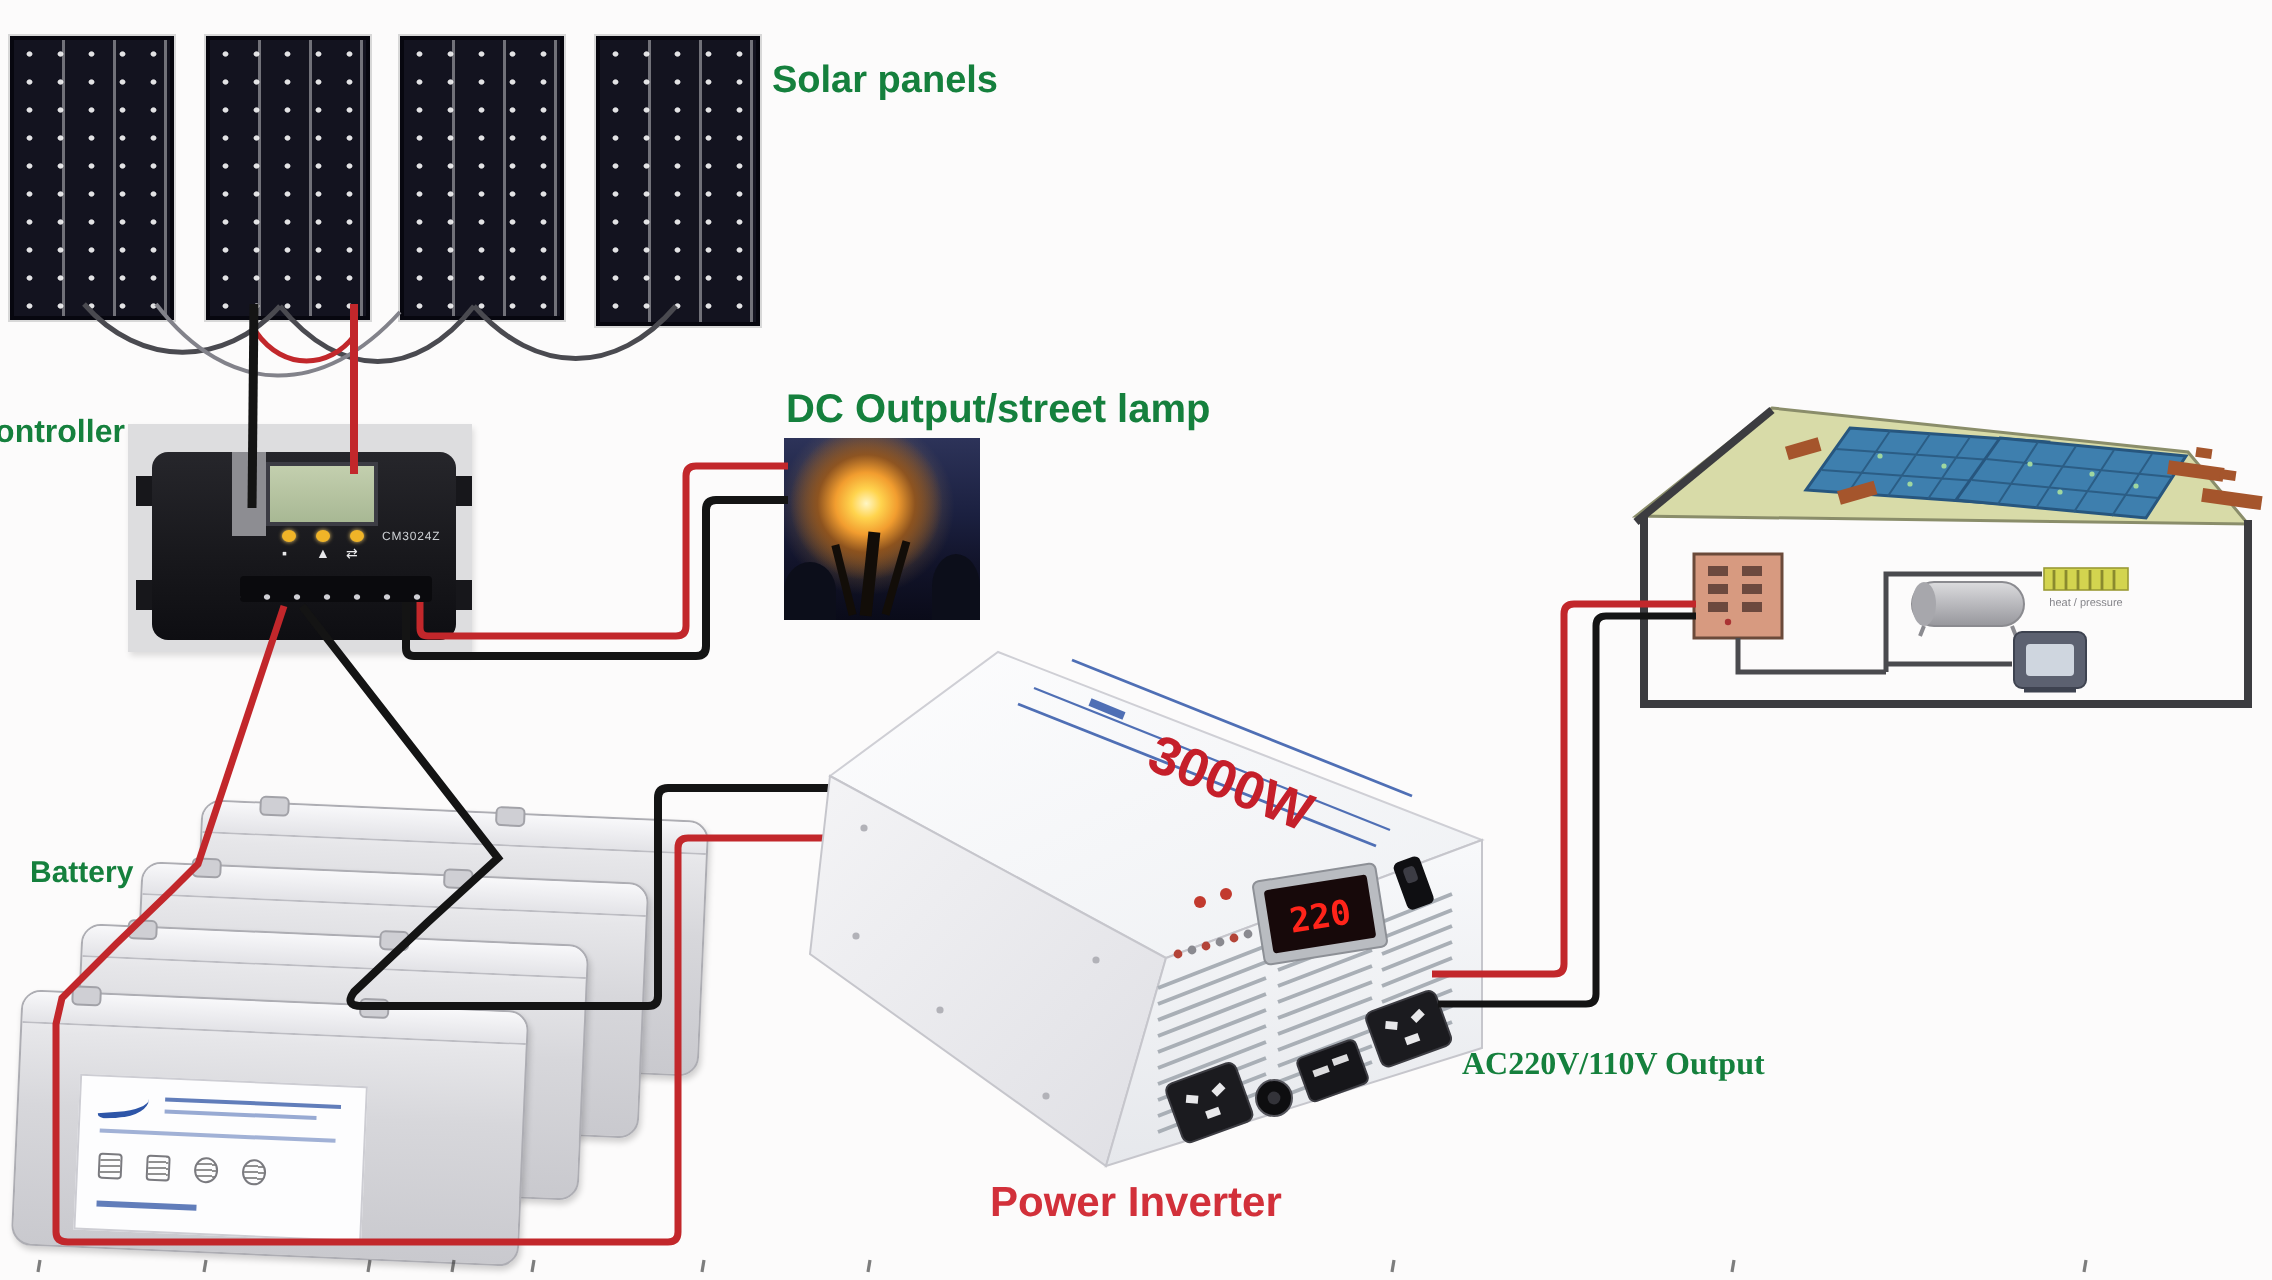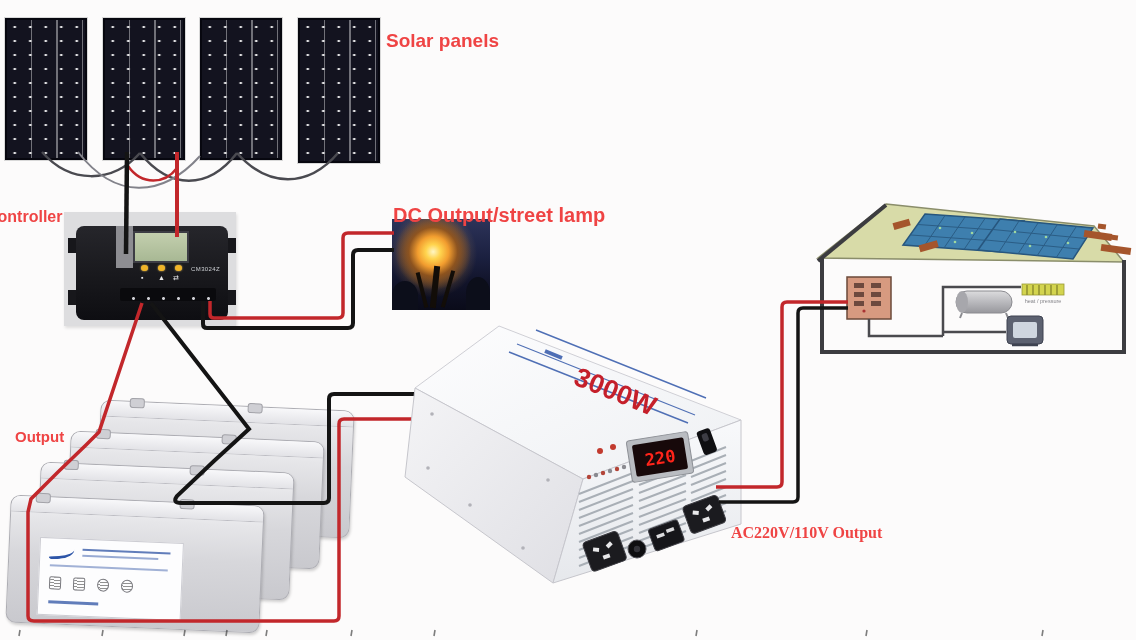--- a/index.html
+++ b/index.html
@@ -2,25 +2,25 @@
 <html><head>
 <meta charset="utf-8">
 <style>
   html,body{margin:0;padding:0;background:#ffffff;}
   #stage{
     position:relative;width:1136px;height:640px;overflow:hidden;
     background:#fcfbfb;font-family:"Liberation Sans",sans-serif;
   }
   .abs{position:absolute;}
   
-  .lbl{position:absolute;color:#ef4444;font-weight:bold;z-index:30;white-space:nowrap;
+  .lbl{position:absolute;color:#15803d;font-weight:bold;z-index:30;white-space:nowrap;
        font-family:"Liberation Sans",sans-serif;}
   #lbl-solar{left:386px;top:30px;font-size:19px;}
   #lbl-controller{left:-14px;top:208px;font-size:16px;}
-  #lbl-dc{left:393px;top:204px;font-size:20px;}
+  #lbl-dc{left:393px;top:194px;font-size:20px;}
   #lbl-battery{left:15px;top:428px;font-size:15px;}
   #lbl-inverter{left:495px;top:590px;font-size:21px;color:#d2303a;}
   #lbl-ac{left:731px;top:524px;font-size:16px;font-family:Liberation Serif, serif;}
   
   .pv{
     position:absolute;top:18px;width:78px;height:138px;z-index:5;
     background-color:#13131f;
     background-image:
       radial-gradient(rgba(255,255,255,.88) 1.2px, transparent 1.7px),
       repeating-linear-gradient(90deg, transparent 0 24px, rgba(255,255,255,.40) 24px 25.5px);
@@ -355,15 +355,16 @@
       <path d="M435,630 L434,636"></path>
         <path d="M697,630 L696,636"></path>
         <path d="M867,630 L866,636"></path>
       <path d="M1043,630 L1042,636"></path>
     </g>
   </svg>
 
   <div class="lbl" id="lbl-solar">Solar panels</div>
   <div class="lbl" id="lbl-controller">Controller</div>
   <div class="lbl" id="lbl-dc">DC Output/street lamp</div>
-  <div class="lbl" id="lbl-battery">Output</div>
+  <div class="lbl" id="lbl-battery">Battery</div>
+  <div class="lbl" id="lbl-inverter">Power Inverter</div>
   <div class="lbl" id="lbl-ac">AC220V/110V Output</div>
 </div>
 
 </body></html>

